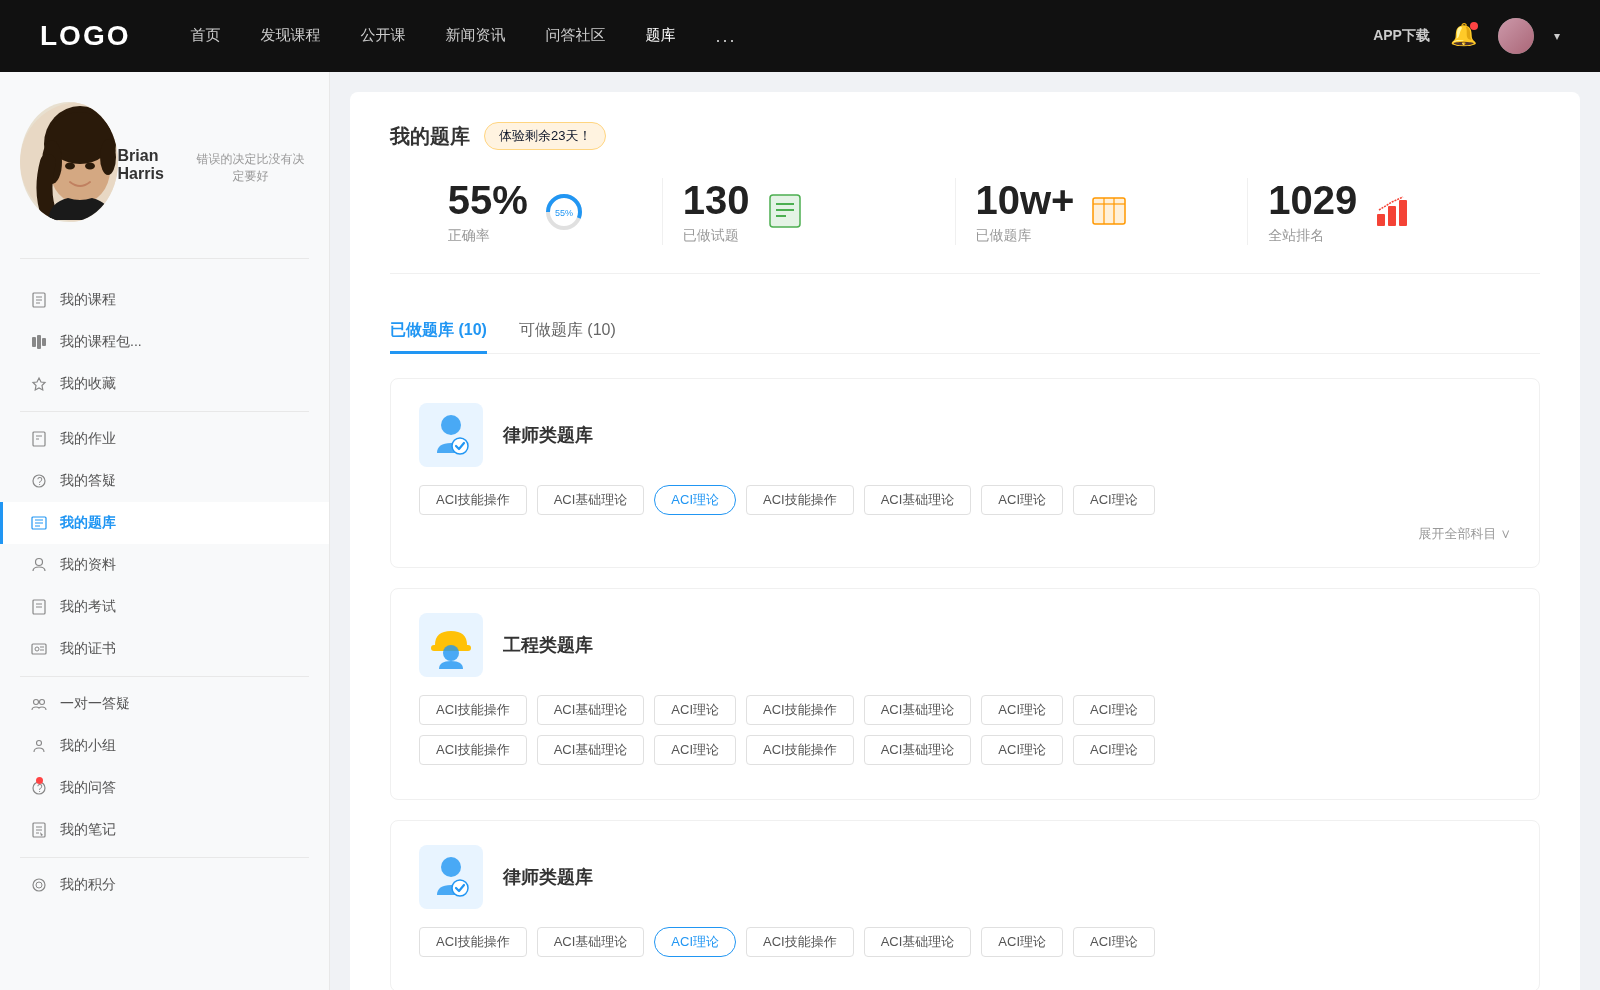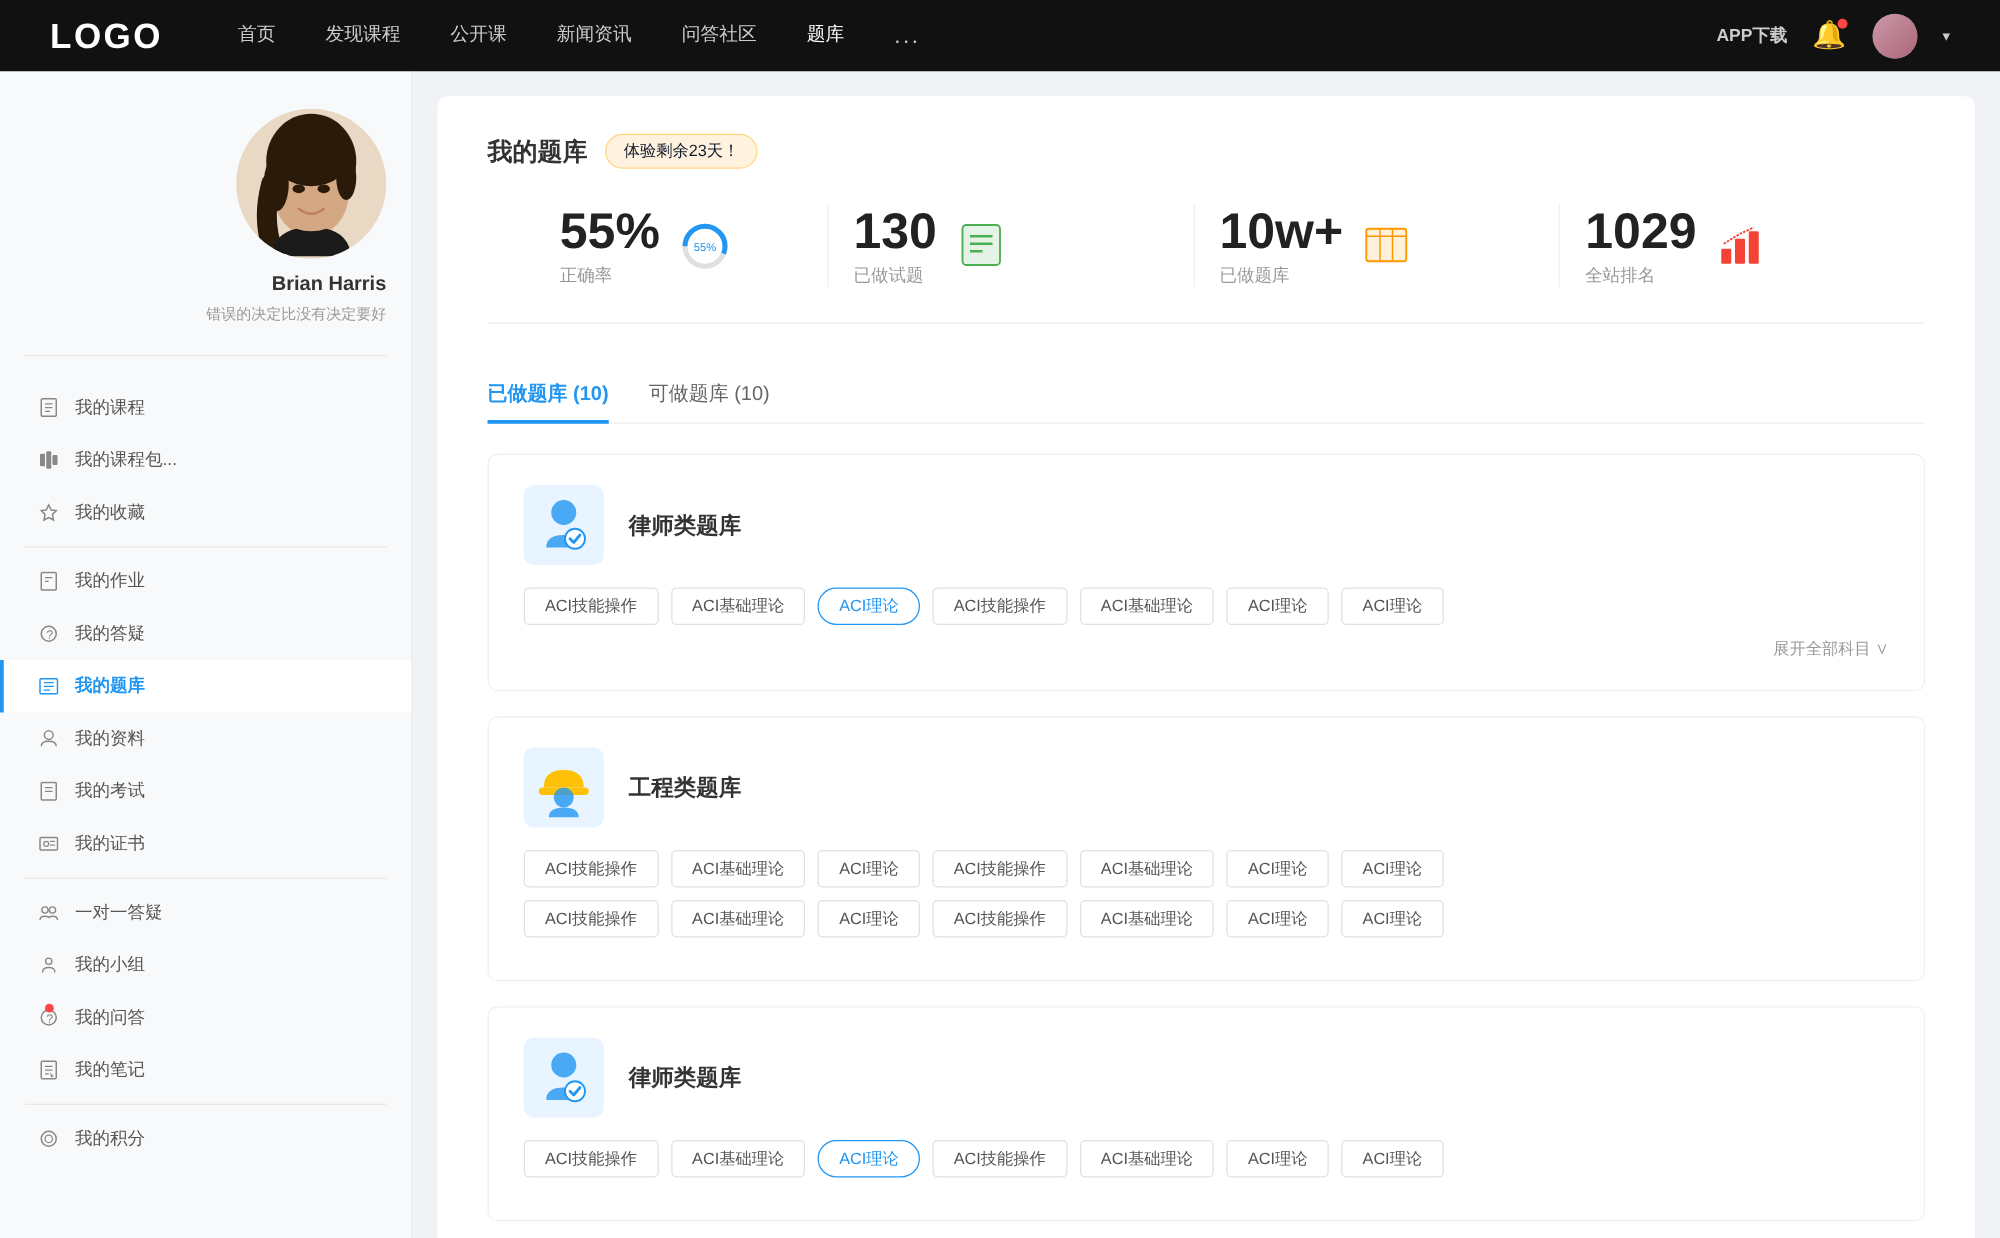--- a/index.html
+++ b/index.html
@@ -1,40 +1,40 @@
 <!DOCTYPE html>
 <html><head>
   <meta charset="utf-8">
   <style>
     * { margin: 0; padding: 0; box-sizing: border-box; }
     body { font-family: -apple-system, BlinkMacSystemFont, 'PingFang SC', 'Microsoft YaHei', sans-serif; background: #f0f2f5; width: 1600px; min-height: 990px; overflow-x: hidden; }
 
     
-    .nav { background: #111; height: 57px; display: flex; align-items: center; padding: 0 40px; position: relative; }
+    .nav { background: #111; height: 72px; display: flex; align-items: center; padding: 0 40px; position: relative; }
     .nav-logo { color: #fff; font-size: 28px; font-weight: 700; letter-spacing: 2px; margin-right: 60px; }
     .nav-links { display: flex; gap: 40px; flex: 1; }
     .nav-link { color: #ccc; font-size: 15px; cursor: pointer; text-decoration: none; }
     .nav-link.active { color: #fff; }
     .nav-right { display: flex; align-items: center; gap: 20px; }
     .nav-app { color: #ccc; font-size: 14px; cursor: pointer; font-weight: bold; }
     .nav-bell { width: 28px; height: 28px; position: relative; cursor: pointer; }
     .nav-bell-icon { color: #ccc; font-size: 22px; }
     .nav-bell-dot { position: absolute; top: 0; right: 0; width: 8px; height: 8px; background: #f44; border-radius: 50%; }
     .nav-avatar { width: 36px; height: 36px; border-radius: 50%; background: #888; overflow: hidden; display: flex; align-items: center; justify-content: center; }
     .nav-avatar-img { width: 36px; height: 36px; border-radius: 50%; background: linear-gradient(135deg, #c9a, #a67); }
     .nav-chevron { color: #ccc; font-size: 12px; cursor: pointer; }
     .dots { color: #ccc; font-size: 18px; cursor: pointer; letter-spacing: 2px; }
 
     
     .layout { display: flex; min-height: 918px; background: #f0f2f5; }
     .sidebar { width: 330px; background: #f8f9fa; border-right: 1px solid #e8e8e8; padding: 30px 0 0; flex-shrink: 0; }
     .main { flex: 1; background: #fff; margin: 20px; border-radius: 8px; padding: 30px 40px; }
 
     
-    .sidebar-profile { display: flex; flex-direction: column; align-items: flex-end; padding-bottom: 24px; border-bottom: 1px solid #e8e8e8; margin: 0 20px 10px; }
+    .sidebar-profile { display: flex; flex-direction: row; align-items: center; padding-bottom: 24px; border-bottom: 1px solid #e8e8e8; margin: 0 20px 10px; }
     .avatar-wrap { width: 120px; height: 120px; border-radius: 50%; overflow: hidden; background: #e8e0d0; margin-bottom: 12px; }
     .sidebar-name { font-size: 16px; font-weight: 600; color: #333; margin-bottom: 6px; }
     .sidebar-bio { font-size: 12px; color: #999; text-align: center; }
     .sidebar-menu { padding: 10px 0; }
     .sidebar-item { display: flex; align-items: flex-end; gap: 12px; padding: 12px 30px; cursor: pointer; font-size: 14px; color: #555; position: relative; }
     .sidebar-item.active { color: #2196f3; background: #fff; }
     .sidebar-item.active::before { content: ''; position: absolute; left: 0; top: 0; height: 100%; width: 3px; background: #2196f3; }
     .sidebar-icon { width: 18px; height: 18px; display: flex; align-items: center; justify-content: center; font-size: 16px; flex-shrink: 0; }
     .sidebar-divider { height: 1px; background: #e8e8e8; margin: 6px 20px; }
 

